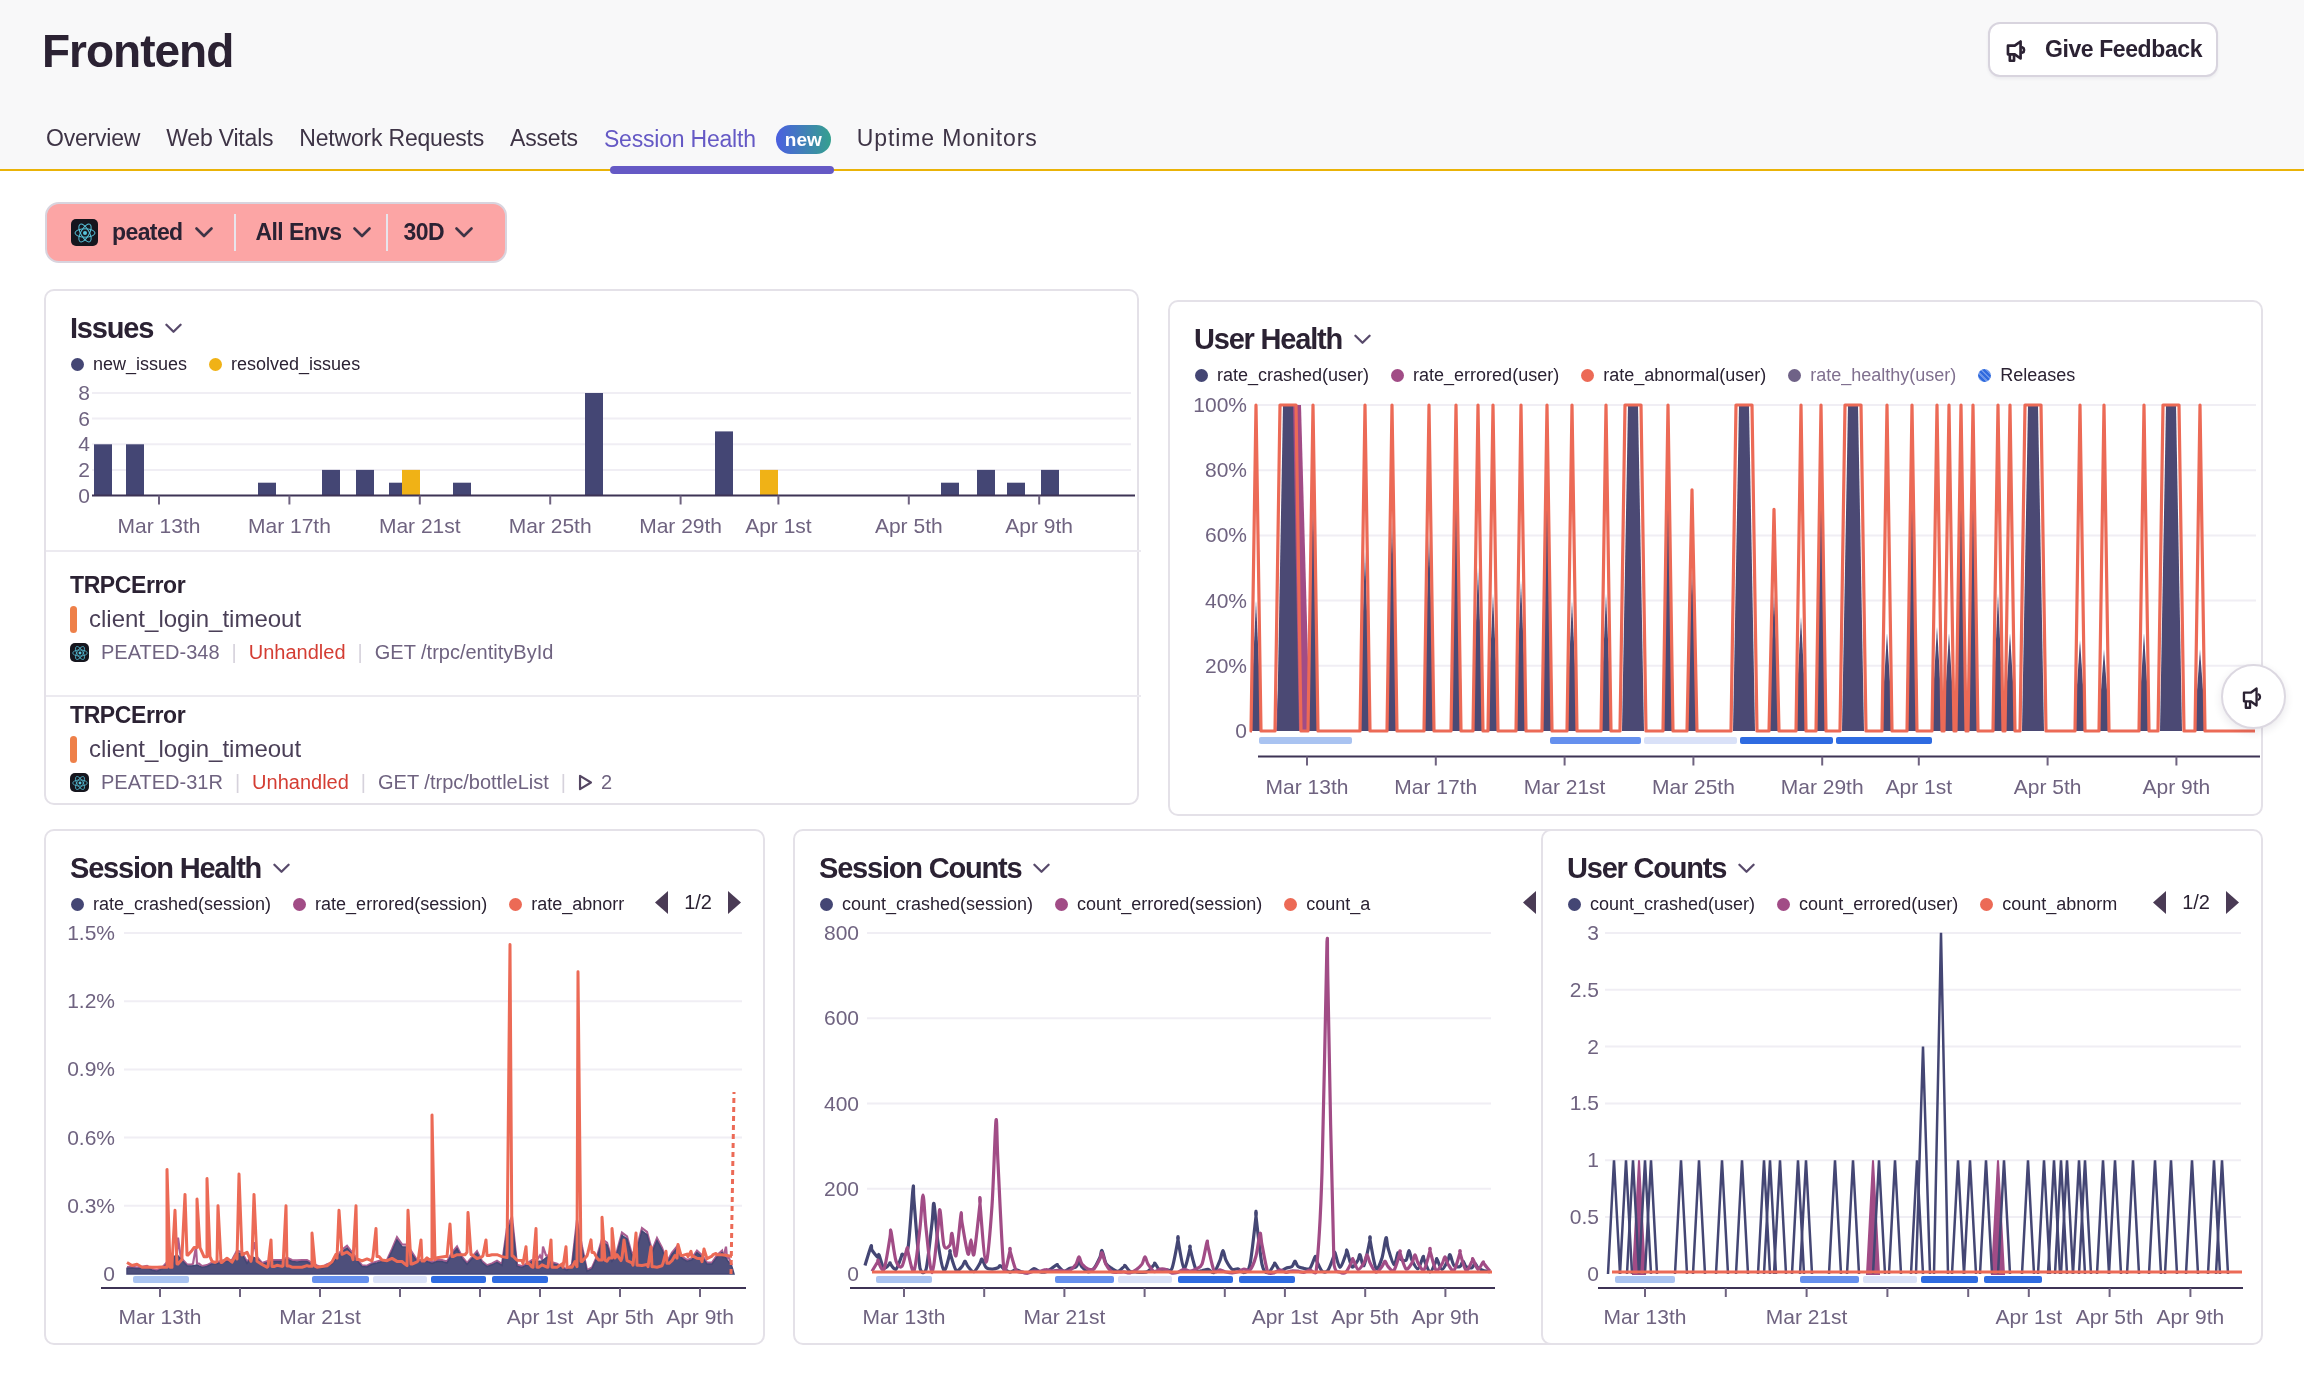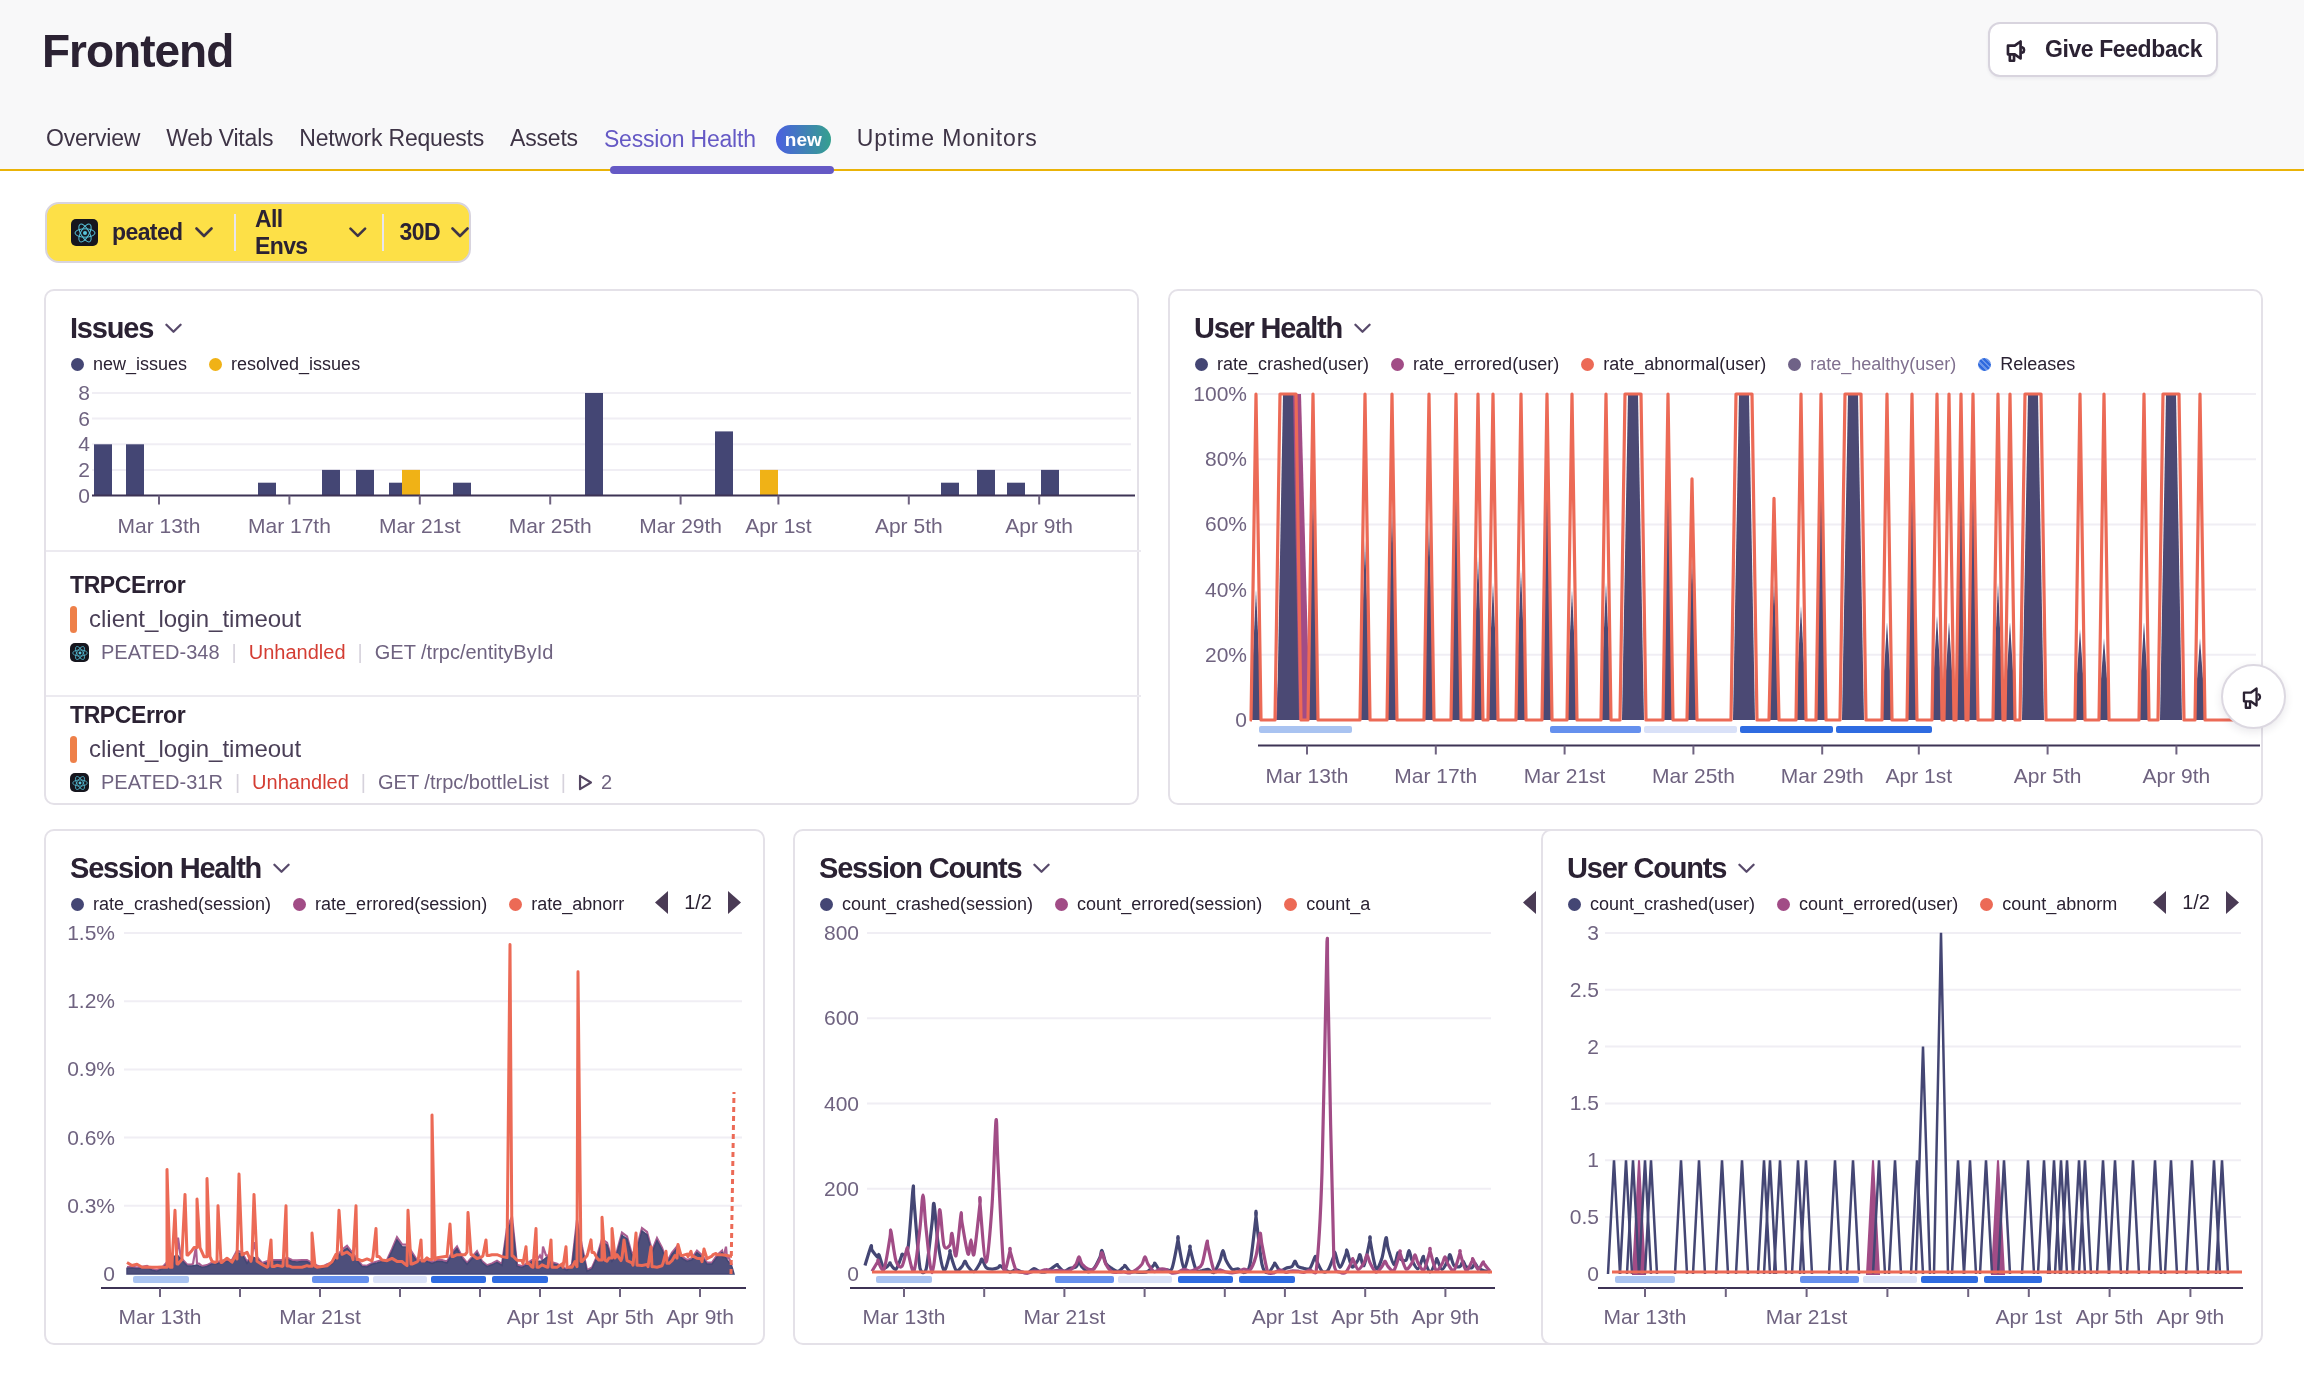--- a/index.html
+++ b/index.html
@@ -15,22 +15,22 @@
   box-shadow:0 2px 3px rgba(40,30,60,.06); }
 .tabs { position:absolute; left:46px; top:125px; display:flex; gap:26px;
   font-size:23px; letter-spacing:-0.2px; color:#3e3446; font-weight:500; white-space:nowrap;}
 .tab  { position:relative; padding-bottom:20px; }
 .tab.act { color:#6559c5; }
 .newb { display:inline-block; margin-left:20px; width:55px; height:29px; border-radius:15px;
   background:linear-gradient(90deg,#4b5fe0,#35a08f); color:#fff; font-size:19px; font-weight:700;
   text-align:center; line-height:29px; vertical-align:1px; letter-spacing:0; }
 .underline { position:absolute; left:610px; top:166px; width:224px; height:8px;
   border-radius:4px; background:#6559c5; }
-.fbar { position:absolute; left:45px; top:202px; width:426px; height:61px;
-  background:#fde047; border:2px solid #d8d4de; border-radius:14px;
+.fbar { position:absolute; left:45px; top:202px; width:462px; height:61px;
+  background:#fca5a5; border:2px solid #d8d4de; border-radius:14px;
   display:flex; align-items:center; }
 .fbar .sep { width:2px; height:37px; background:#e8e5ec; }
 .fitem { display:flex; align-items:center; font-size:23px; font-weight:700;
   letter-spacing:-0.6px; color:#2b2233; }
 .panel { position:absolute; background:#fff; border:2px solid #e4e1e8; border-radius:10px; }
 .ptitle { position:absolute; left:24px; top:21px; font-size:29px; font-weight:700;
   letter-spacing:-1.2px; color:#2b2233; display:flex; align-items:center; gap:12px; }
 .legend { position:absolute; left:25px; top:352px; display:flex; align-items:center;
   font-size:18px; color:#2b2233; white-space:nowrap; }
 .ldot { width:13px; height:13px; border-radius:50%; flex:0 0 13px; }
@@ -178,21 +178,21 @@
         <span class="unh">Unhandled</span>
         <span class="d">|</span>
         <span>GET /trpc/bottleList</span>
         <span class="d">|</span>
 <svg width="15" height="17" viewBox="0 0 12 14" fill="none">
           <path d="M1.5 1.5 L10.5 7 L1.5 12.5 Z" stroke="#554763" stroke-width="1.8" stroke-linejoin="round"></path>
         </svg>
         <span style="margin-left:-4px;">2</span>
       </div>
 </div>
-    <div class="panel" style="left:1168px;top:289px;width:1095px;height:516px;">
+    <div class="panel" style="left:1168px;top:300px;width:1095px;height:516px;">
       <div class="ptitle">User Health <svg width="17" height="11" viewBox="0 0 18 11" fill="none">
           <path d="M1.5 1.5 L9 9 L16.5 1.5" stroke="#584a6b" stroke-width="2.4" stroke-linecap="round" stroke-linejoin="round"></path>
         </svg></div>
       <div class="legend" style="top:63px;"><span class="ldot" style="background:#444674"></span><span class="lgap"></span>rate_crashed(user)<span class="ligap"></span><span class="ldot" style="background:#a14c86"></span><span class="lgap"></span>rate_errored(user)<span class="ligap"></span><span class="ldot" style="background:#ec6a56"></span><span class="lgap"></span>rate_abnormal(user)<span class="ligap"></span><span class="ldot" style="background:#6f6287"></span><span class="lgap"></span><span style="color:#80708f">rate_healthy(user)</span><span class="ligap"></span><span class="ldot" style="background:repeating-linear-gradient(45deg,#2f6ade 0 2px,#6c96e9 2px 4px)"></span><span class="lgap"></span>Releases</div>
       <svg class="chart" width="1095" height="516" viewBox="0 0 1095 516">
         <line x1="88" x2="1086" y1="363.8" y2="363.8" stroke="#f0eef4" stroke-width="2"></line>
         <line x1="88" x2="1086" y1="298.6" y2="298.6" stroke="#f0eef4" stroke-width="2"></line>
         <line x1="88" x2="1086" y1="233.4" y2="233.4" stroke="#f0eef4" stroke-width="2"></line>
         <line x1="88" x2="1086" y1="168.2" y2="168.2" stroke="#f0eef4" stroke-width="2"></line>
         <line x1="88" x2="1086" y1="103.0" y2="103.0" stroke="#f0eef4" stroke-width="2"></line>

